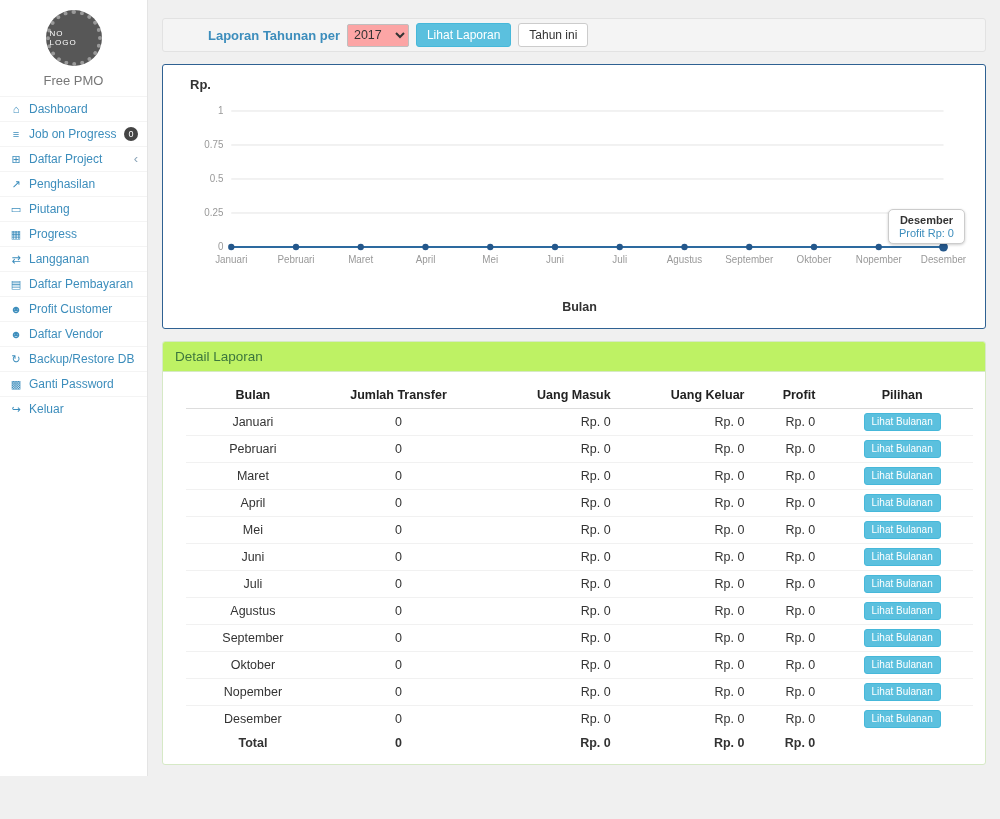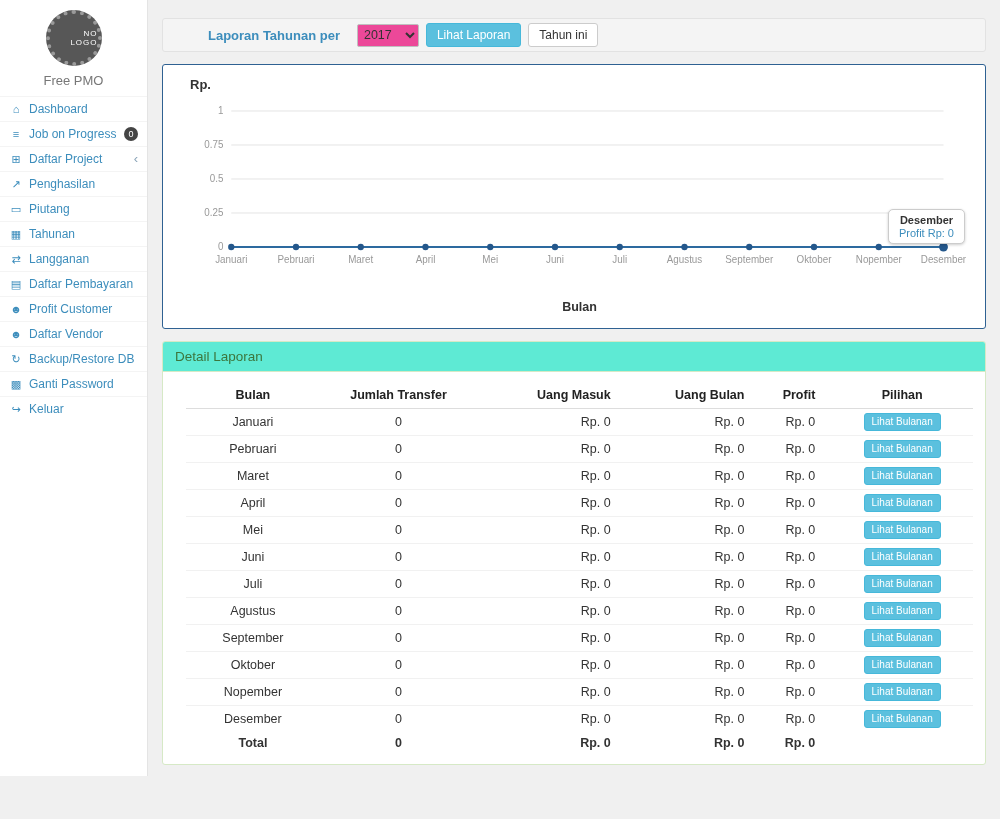--- a/index.html
+++ b/index.html
@@ -12,21 +12,21 @@
   }
   a{text-decoration:none;}
   .wrapper{display:flex;min-height:776px;}
 
   
   .sidebar{width:148px;background:#fff;border-right:1px solid #e4e4e4;flex-shrink:0;}
   .logo-block{padding:10px 8px 8px;text-align:center;}
   .logo-circle{
     width:56px;height:56px;margin:0 auto;border-radius:50%;
     background:#575757;border:4px dotted #9a9a9a;
-    display:flex;flex-direction:column;align-items:flex-end;justify-content:center;
+    display:flex;flex-direction:column;align-items:flex-start;justify-content:center;
   }
   .logo-circle span{color:#fff;font-size:8px;line-height:9px;letter-spacing:1px;}
   .brand{margin-top:7px;color:#777;font-size:13px;}
   .menu{display:flex;flex-direction:column;}
   .menu-item{
     display:flex;align-items:center;gap:6px;
     padding:5px 9px;color:#3c8dbc;font-size:12px;
     border-top:1px solid #f4f4f4;cursor:pointer;
   }
   .mi-icon{width:14px;text-align:center;font-size:11px;flex-shrink:0;}
@@ -47,42 +47,41 @@
   .breadcrumb-bar .sep{color:#aaa;margin:0 5px;}
   .breadcrumb-bar .cur{color:#777;}
 
   .filter-well{
     margin-top:10px;background:#f4f4f4;border:1px solid #e2e2e2;border-radius:3px;
     padding:5px 10px;display:flex;align-items:center;gap:7px;height:34px;
   }
   .filter-label{color:#3c8dbc;font-weight:bold;font-size:13px;padding-left:35px;}
   .year-select{
     height:23px;font-size:12.5px;border:1px solid #bfbfbf;border-radius:2px;
-    background:#ec4899;color:#333;padding:0 2px;width:62px;
+    background:#fca5a5;color:#333;padding:0 2px;width:62px;
     font-family:"Liberation Sans",sans-serif;
-    margin-left:10px;
   }
   .btn{
     display:inline-block;border-radius:3px;font-size:12px;padding:3px 10px;
     cursor:pointer;font-family:"Liberation Sans",sans-serif;line-height:16px;
   }
   .btn-info{background:#5bc0de;border:1px solid #46b8da;color:#fff;}
   .btn-default{background:#fff;border:1px solid #ccc;color:#333;}
   .btn-xs{font-size:10px;padding:2px 7px;line-height:12px;}
 
   
   .panel{margin-top:12px;border-radius:3px;background:#fff;}
   .panel-chart{border:1px solid #2f6192;}
   .panel-chart .panel-heading{
     background:#2f6192;color:#fff;padding:6px 12px;font-size:13px;
     border-radius:2px 2px 0 0;
   }
   .panel-success{border:1px solid #d6e9c6;}
   .panel-success .panel-heading{
-    background:#5eead4;color:#3c763d;padding:7px 12px;font-size:13.5px;
+    background:#bef264;color:#3c763d;padding:7px 12px;font-size:13.5px;
     border-radius:2px 2px 0 0;border-bottom:1px solid #d6e9c6;
   }
   .panel-body{padding:10px 12px;position:relative;margin-left:11px;}
 
   
   .y-axis-label{font-weight:bold;color:#333;font-size:13px;margin:2px 0 2px 4px;height:18px;}
   .x-axis-label{text-align:center;font-weight:bold;color:#333;font-size:12.5px;height:18px;}
   .grid{stroke:#e4e4e4;stroke-width:1;}
   .tick{fill:#999;font-size:10px;font-family:"Liberation Sans",sans-serif;}
   .cline{fill:none;stroke:#2d6a9f;stroke-width:2;}
@@ -142,21 +141,21 @@
         <a href="#" class="menu-item">
           <span class="mi-icon">↗</span>
           <span class="mi-label">Penghasilan</span>
         </a>
         <a href="#" class="menu-item">
           <span class="mi-icon">▭</span>
           <span class="mi-label">Piutang</span>
         </a>
         <a href="#" class="menu-item">
           <span class="mi-icon">▦</span>
-          <span class="mi-label">Tahunan</span>
+          <span class="mi-label">Progress</span>
         </a>
         <a href="#" class="menu-item">
           <span class="mi-icon">⇄</span>
           <span class="mi-label">Langganan</span>
         </a>
         <a href="#" class="menu-item">
           <span class="mi-icon">▤</span>
           <span class="mi-label">Daftar Pembayaran</span>
         </a>
         <a href="#" class="menu-item">
@@ -244,21 +243,21 @@
 
     <div class="panel panel-success">
       <div class="panel-heading">Detail Laporan</div>
       <div class="panel-body">
         <table class="report">
           <thead>
             <tr>
                 <th class="c">Bulan</th>
                 <th class="c">Jumlah Transfer</th>
                 <th class="r">Uang Masuk</th>
-                <th class="r">Uang Bulan</th>
+                <th class="r">Uang Keluar</th>
                 <th class="r">Profit</th>
                 <th class="c">Pilihan</th>
               </tr>
           </thead>
           <tbody>
               <tr>
                 <td class="c">Januari</td>
                 <td class="c">0</td>
                 <td class="r">Rp. 0</td>
                 <td class="r">Rp. 0</td>

